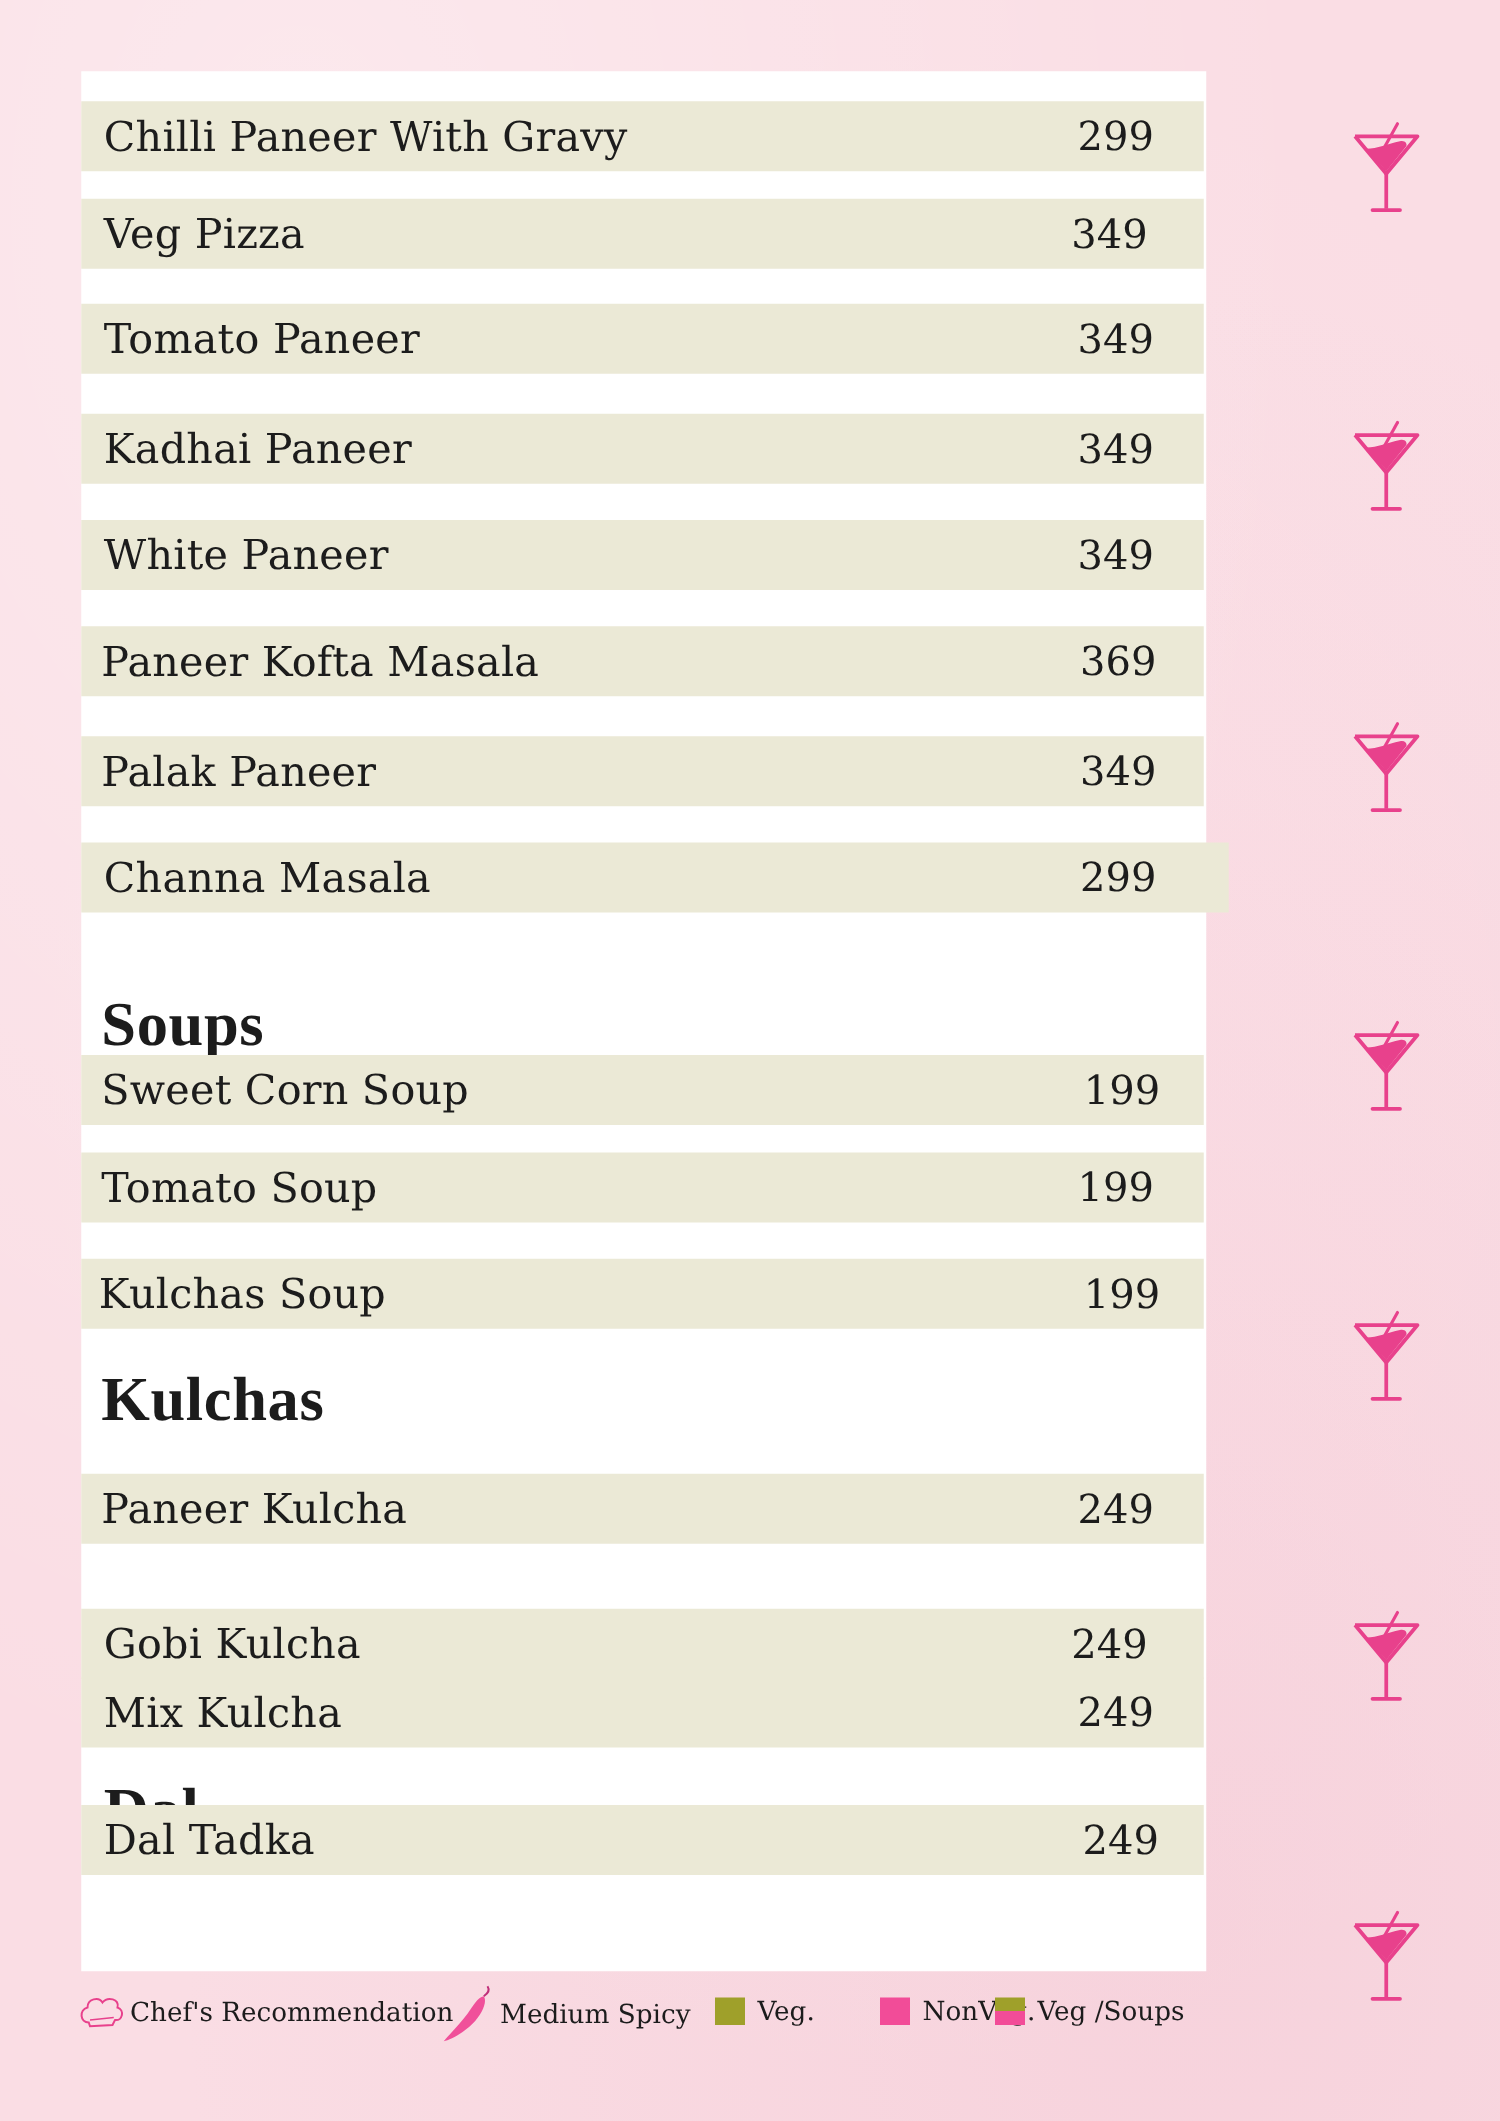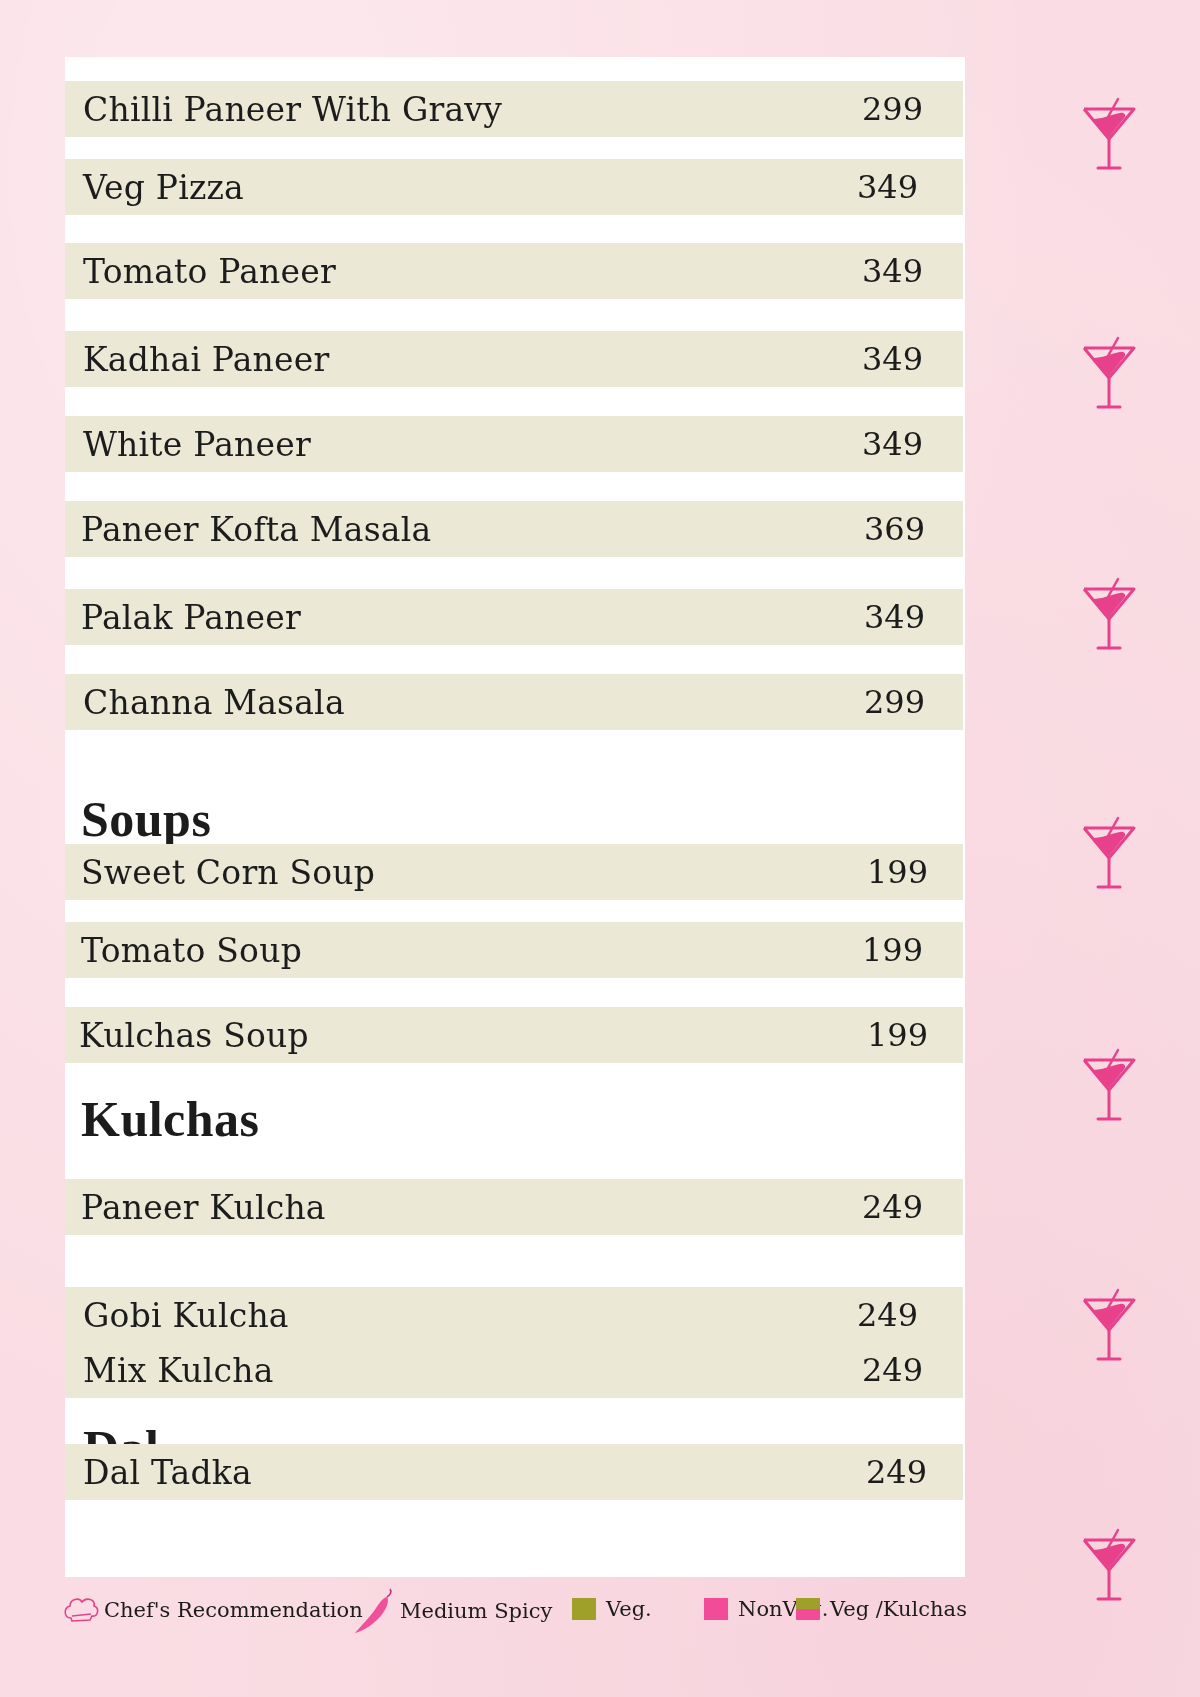--- a/index.html
+++ b/index.html
@@ -70,21 +70,21 @@
     <span class="price" style="left:797px;">349</span>
   </div>
   <div class="row" style="top:444px;">
     <span class="name" style="left:16px;">Paneer Kofta Masala</span>
     <span class="price" style="left:799px;">369</span>
   </div>
   <div class="row" style="top:532px;">
     <span class="name" style="left:16px;">Palak Paneer</span>
     <span class="price" style="left:799px;">349</span>
   </div>
-  <div class="row" style="top:617px;">
+  <div class="row" style="top:617px;padding-left:20px;">
     <span class="name">Channa Masala</span>
     <span class="price" style="left:799px;">299</span>
   </div>
 
   <div class="section" style="top:733px;">Soups</div>
   <div class="row" style="top:787px;">
     <span class="name" style="left:16px;">Sweet Corn Soup</span>
     <span class="price" style="left:802px;">199</span>
   </div>
   <div class="row" style="top:865px;">
@@ -168,15 +168,15 @@
   <div class="legend-item" style="left:572px; top:1597px;">
     <span class="swatch" style="background:#9fa02a;"></span>
     <span style="font-size:21px;">Veg.</span>
   </div>
   <div class="legend-item" style="left:662px; top:1597px;padding-left:42px;">
     <span class="swatch" style="background:#f24c98;"></span>
     <span style="font-size:21px;">NonVeg.</span>
   </div>
   <div class="legend-item" style="left:796px; top:1597px;">
     <span class="swatch" style="background:linear-gradient(#9fa02a 0 50%, #f24c98 50% 100%);"></span>
-    <span style="font-size:21px;">Veg /Kulchas</span>
+    <span style="font-size:21px;">Veg /Soups</span>
   </div>
 </div>
 
 </body></html>

